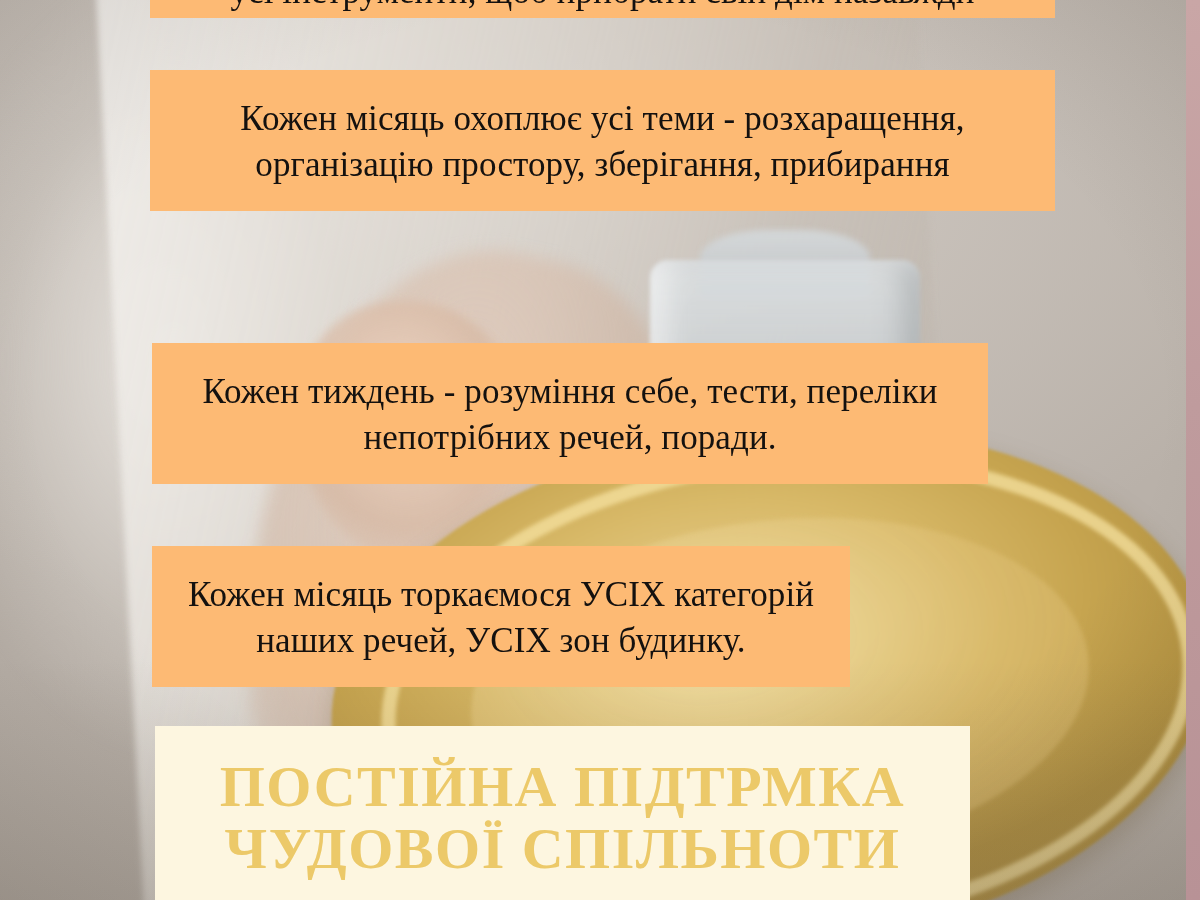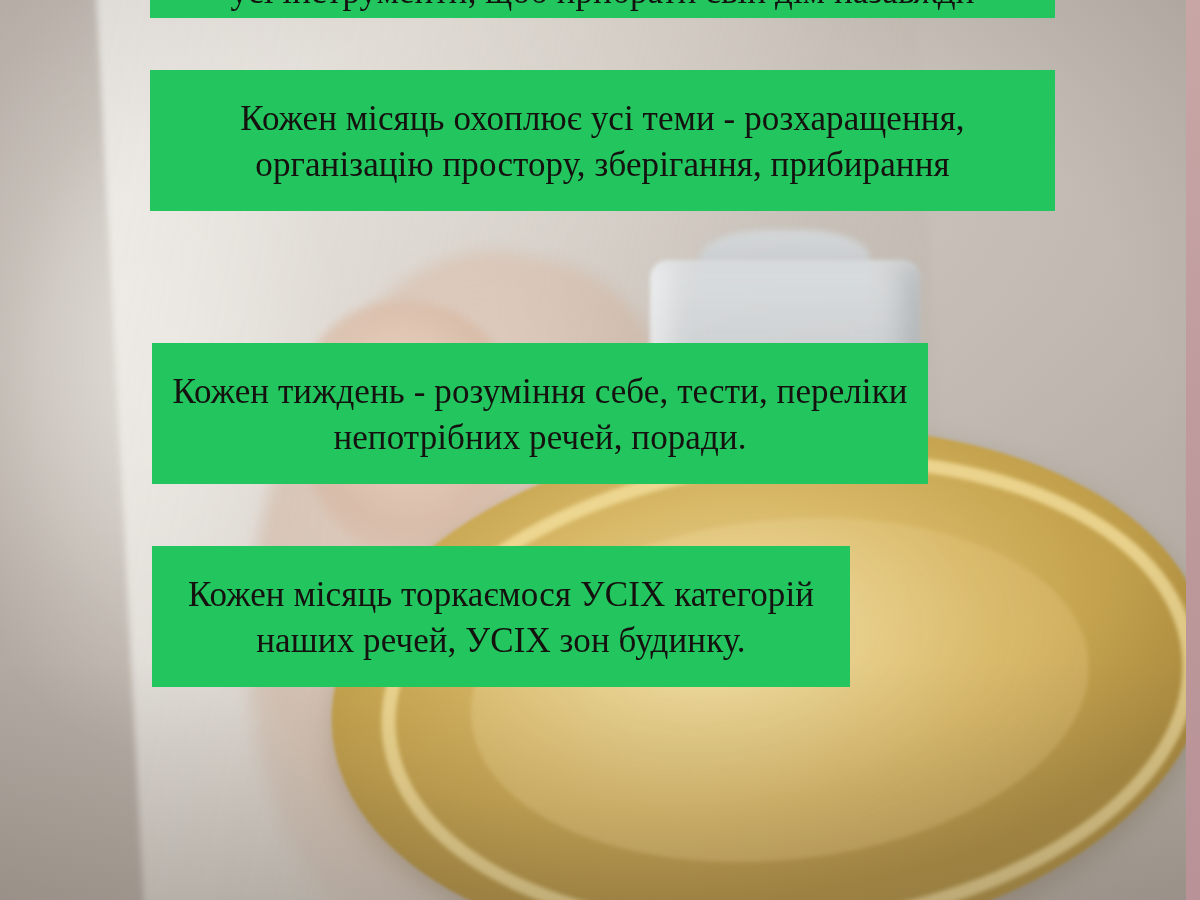--- a/index.html
+++ b/index.html
@@ -128,21 +128,21 @@
     background: linear-gradient(180deg, #c9a6a6 0%, #bf9b9d 45%, #b89296 100%);
   }
 
   
   .cards {
     position: absolute;
     inset: 0;
   }
   .card {
     position: absolute;
-    background: #22c55e;
+    background: #fdba74;
     color: #14110f;
     text-align: center;
     font-family: "Liberation Serif", serif;
     line-height: 1.30;
     letter-spacing: 0.1px;
   }
   .card p {
     margin: 0;
   }
 
@@ -156,21 +156,21 @@
   }
   #card-1 {
     left: 150px; top: 70px;
     width: 905px;
     padding: 26px 18px 24px;
     font-size: 35px;
     box-sizing: border-box;
   }
   #card-2 {
     left: 152px; top: 343px;
-    width: 776px;
+    width: 836px;
     padding: 26px 8px 24px;
     font-size: 35px;
     box-sizing: border-box;
   }
   #card-3 {
     left: 152px; top: 546px;
     width: 698px;
     padding: 26px 16px 24px;
     font-size: 35px;
     box-sizing: border-box;
@@ -227,15 +227,19 @@
     </div>
 
     <div class="card" id="card-2">
       <p>Кожен тиждень - розуміння себе, тести, переліки непотрібних речей, поради.</p>
     </div>
 
     <div class="card" id="card-3">
       <p>Кожен місяць торкаємося УСІХ категорій наших речей, УСІХ зон будинку.</p>
     </div>
 
+    <div id="card-highlight">
+      <p class="hl-line">ПОСТІЙНА ПІДТРМКА</p>
+      <p class="hl-line">ЧУДОВОЇ СПІЛЬНОТИ</p>
+    </div>
 
   </div>
 </div>
 
 </body></html>

